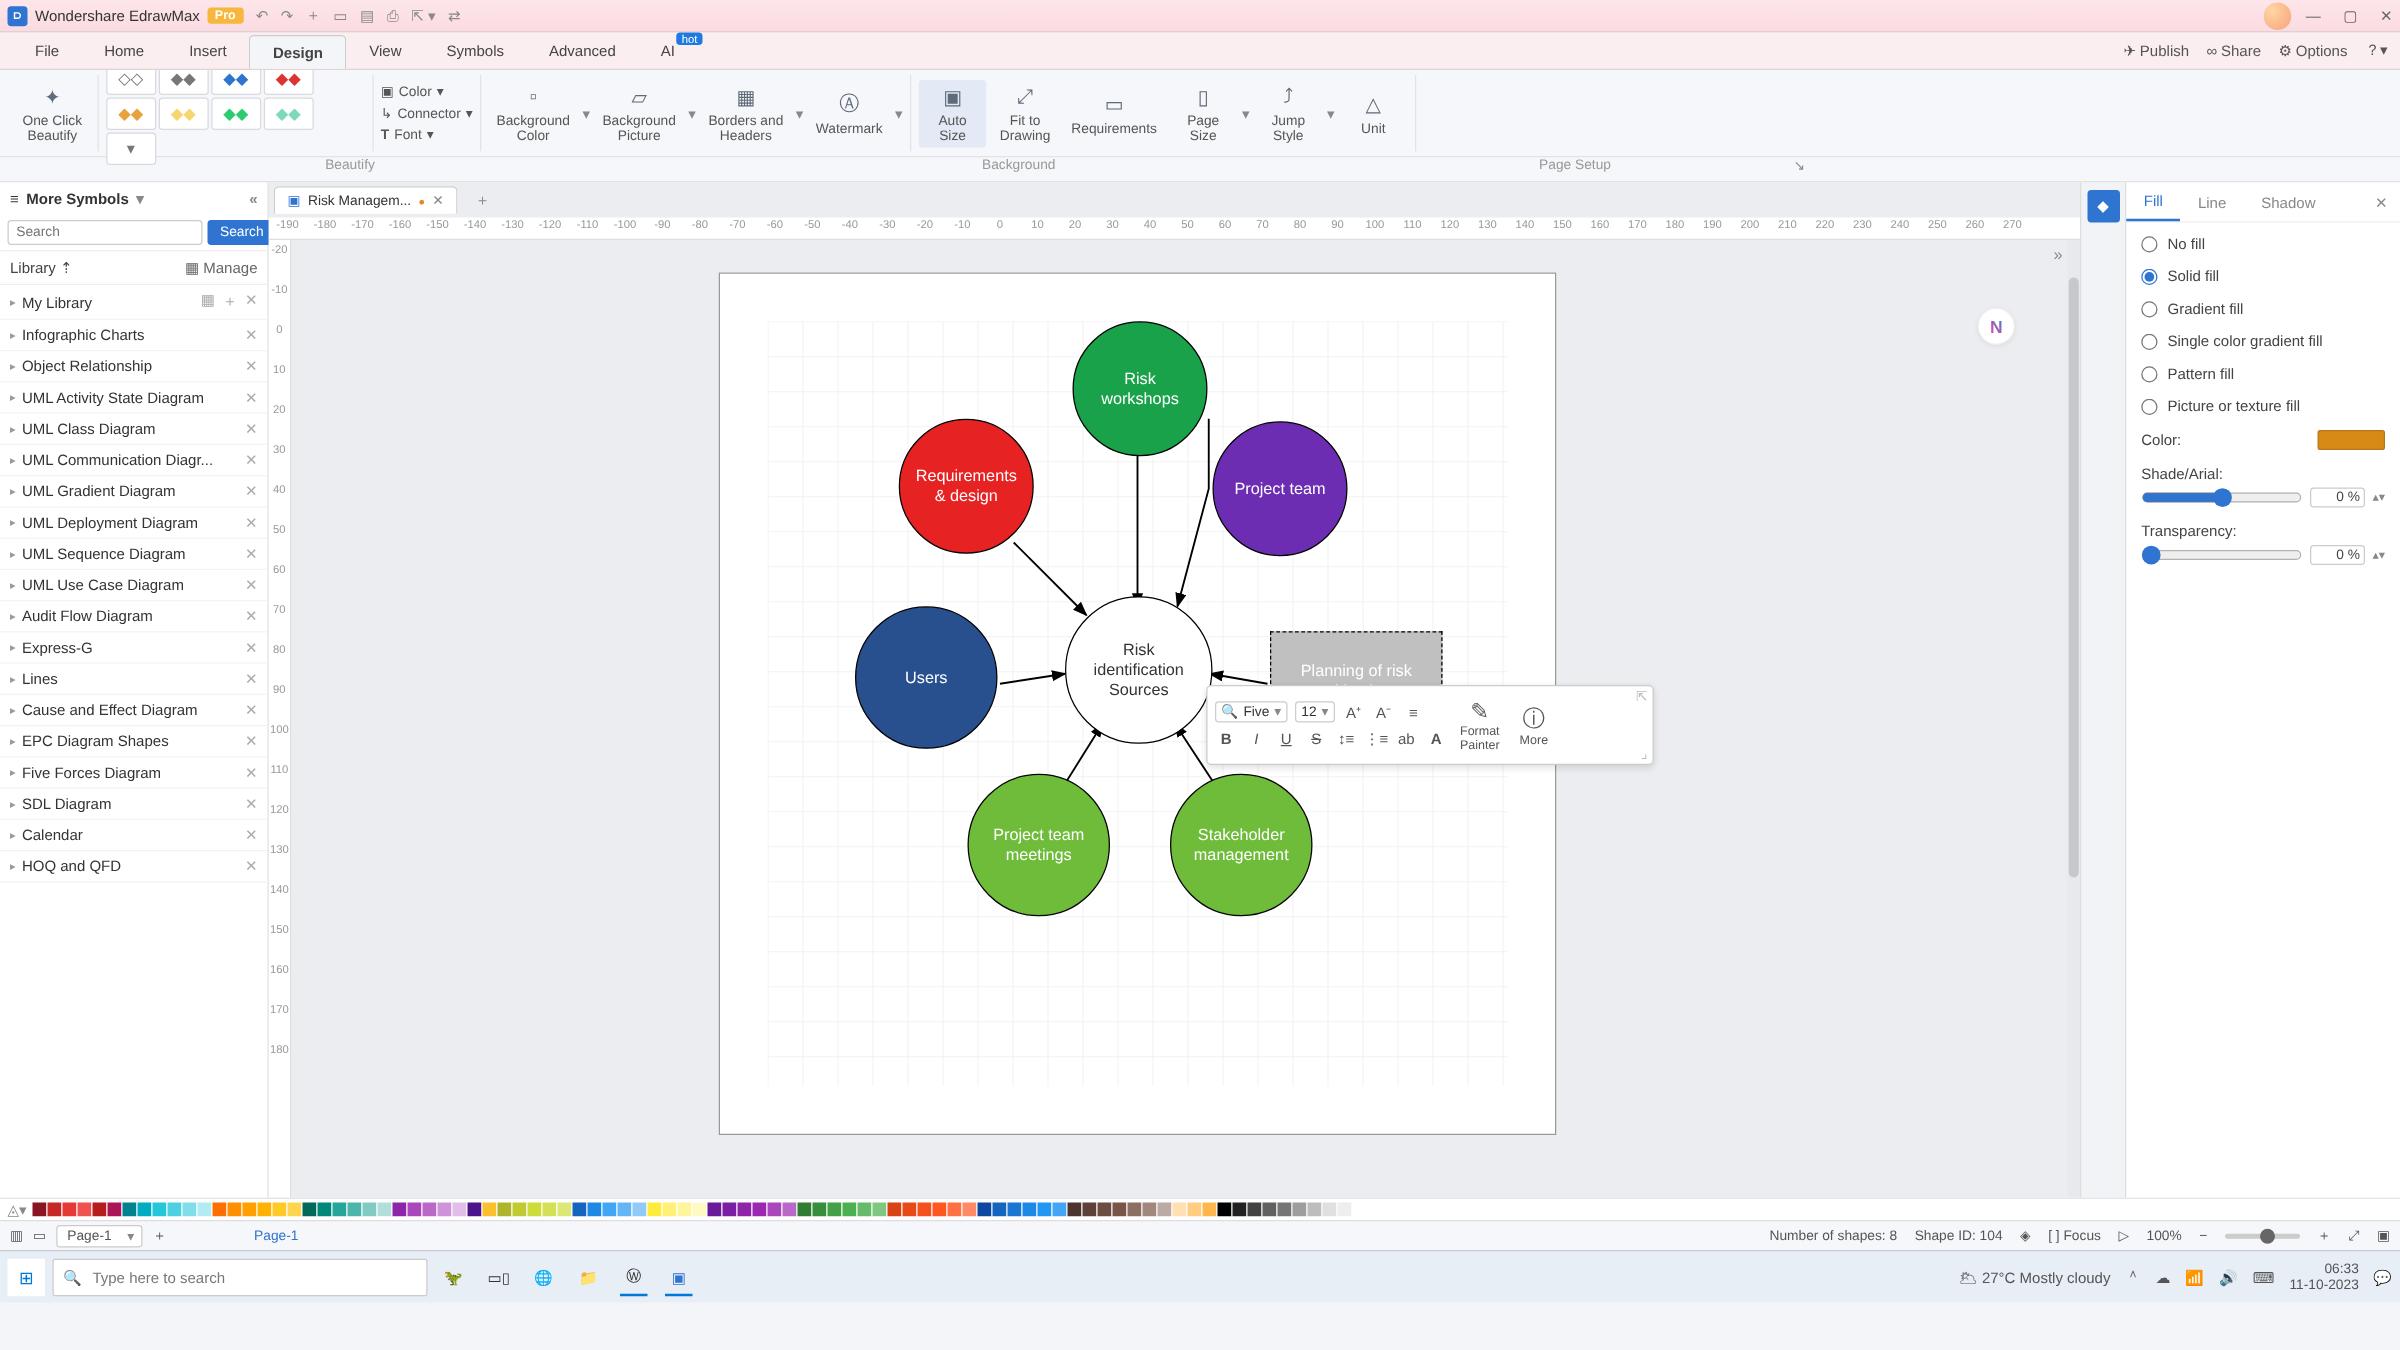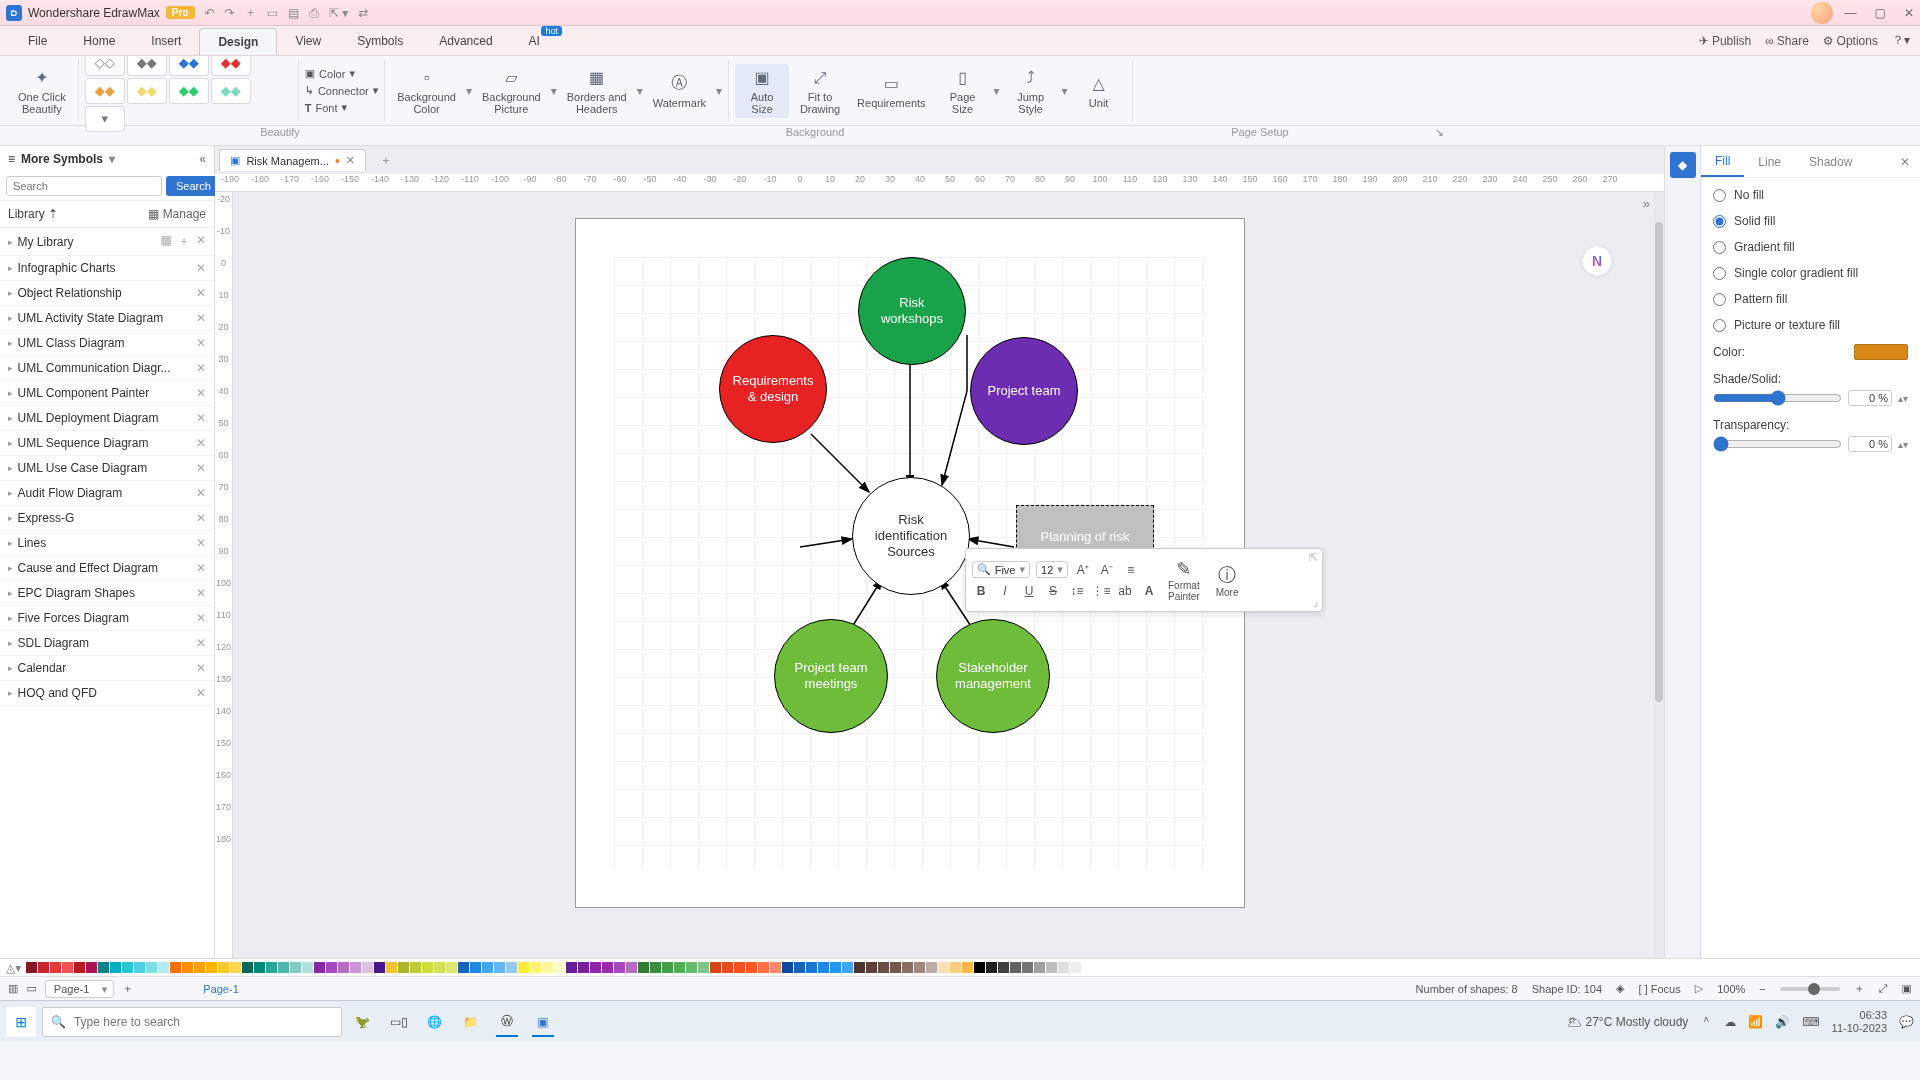--- a/index.html
+++ b/index.html
@@ -286,21 +286,21 @@
           <span>UML Class Diagram</span>
           <span class="x">✕</span>
         </div>
         <div class="lib-item">
           <span class="chev">▸</span>
           <span>UML Communication Diagr...</span>
           <span class="x">✕</span>
         </div>
         <div class="lib-item">
           <span class="chev">▸</span>
-          <span>UML Component Painter</span>
+          <span>UML Gradient Diagram</span>
           <span class="x">✕</span>
         </div>
         <div class="lib-item">
           <span class="chev">▸</span>
           <span>UML Deployment Diagram</span>
           <span class="x">✕</span>
         </div>
         <div class="lib-item">
           <span class="chev">▸</span>
           <span>UML Sequence Diagram</span>
@@ -422,20 +422,23 @@
               <span style="white-space:pre-line">Requirements
 &amp; design</span>
             </div>
           <div class="node" style="left:356px;top:80px;width:108px;height:108px;background:#6d2db3">
               <span>Project team</span>
             </div>
           <div class="node center" style="left:238px;top:220px;width:118px;height:118px">
               <span style="white-space:pre-line">Risk
 identification
 Sources</span>
+            </div>
+          <div class="node" style="left:70px;top:228px;width:114px;height:114px;background:#28508f">
+              <span>Users</span>
             </div>
           <div class="node rect" style="left:402px;top:248px;width:138px;height:96px;background:#c0c0c0;color:#fff">
               <span style="white-space:pre-line">Planning of risk
 mitigation
 strategies</span>
             </div>
           <div class="node" style="left:160px;top:362px;width:114px;height:114px;background:#6fbb3a">
               <span style="white-space:pre-line">Project team
 meetings</span>
             </div>
@@ -537,21 +540,21 @@
       <label>
           <input type="radio" name="f" style="">
           <span>Picture or texture fill</span>
         </label>
 
       <div class="proprow">
         <span>Color:</span>
         <div class="color-swatch"></div>
       </div>
       <div>
-        <div style="margin-bottom:4px">Shade/Solid:</div>
+        <div style="margin-bottom:4px">Shade/Arial:</div>
         <div class="slider-row">
           <input type="range" min="-100" max="100" value="0" style="">
           <div class="val">0 %</div>
           <span style="color:#888;font-size:10px">▴▾</span>
         </div>
       </div>
       <div>
         <div style="margin-bottom:4px">Transparency:</div>
         <div class="slider-row">
           <input type="range" min="0" max="100" value="0" style="">

